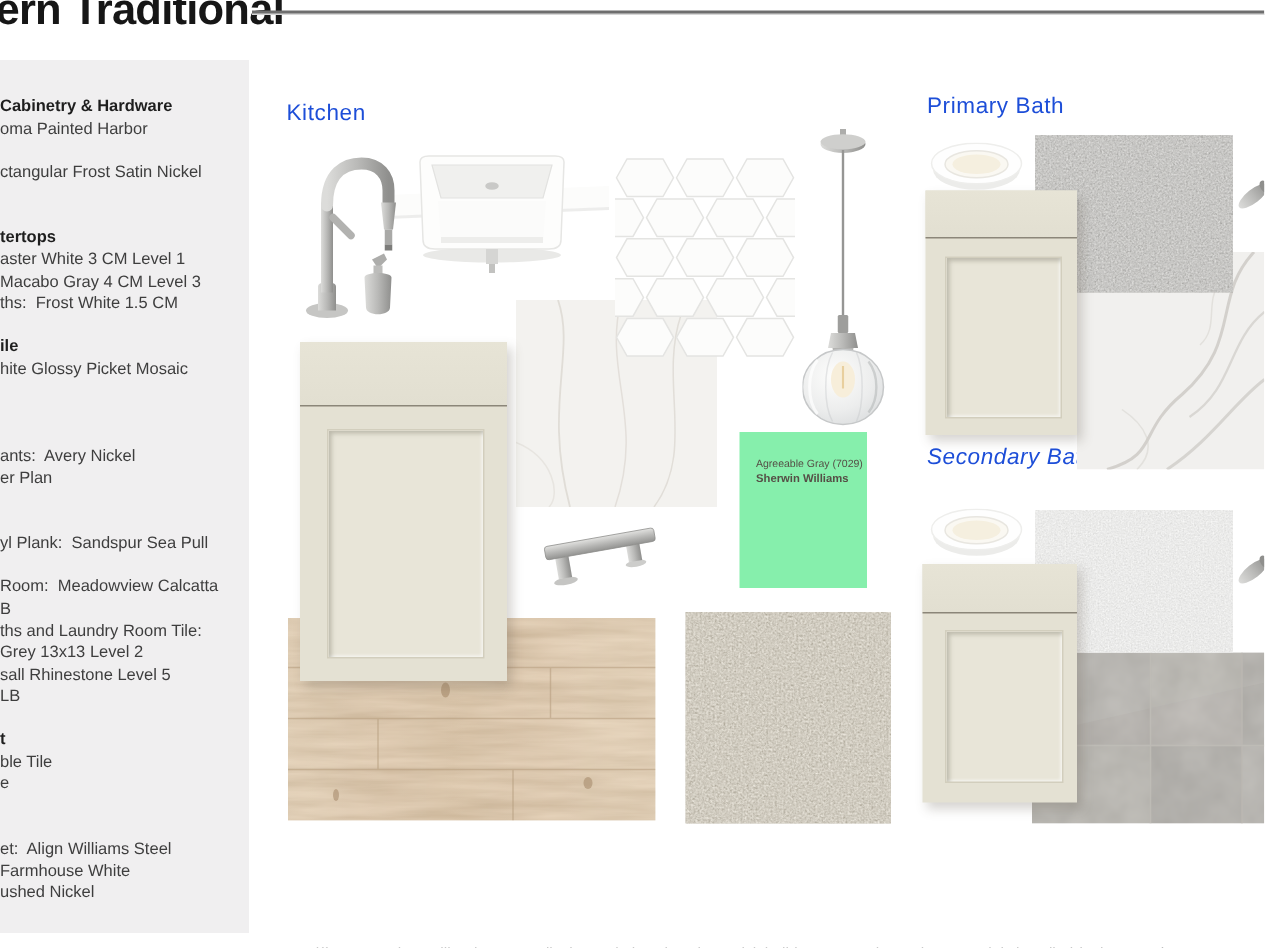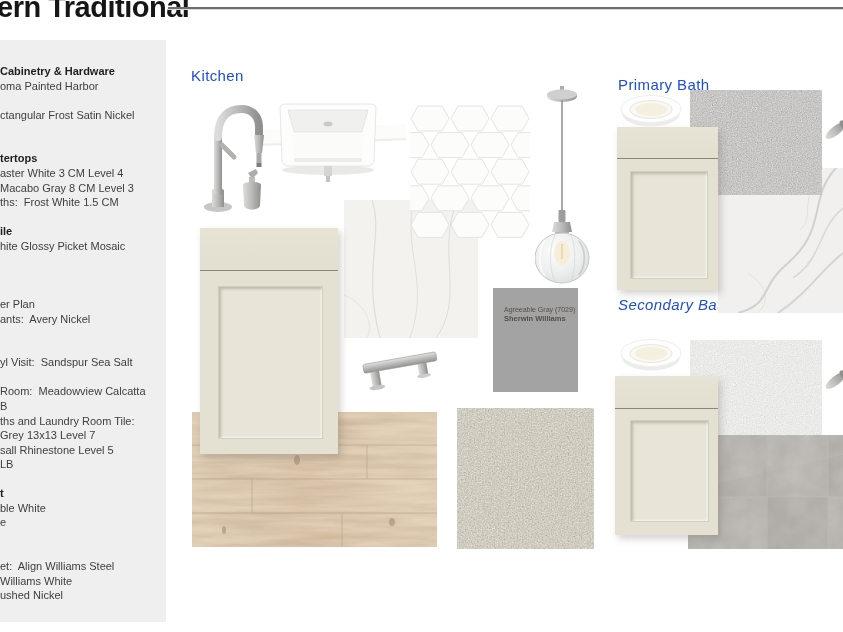--- a/index.html
+++ b/index.html
@@ -87,55 +87,55 @@
 
   <div class="abs sidebar">
     <div class="side-lines">
         <div class="side-line bold">Cabinetry &amp; Hardware</div>
         <div class="side-line">oma Painted Harbor</div>
         <div class="side-line">&nbsp;</div>
         <div class="side-line">ctangular Frost Satin Nickel</div>
         <div class="side-line">&nbsp;</div>
         <div class="side-line">&nbsp;</div>
         <div class="side-line bold">tertops</div>
-        <div class="side-line">aster White 3 CM Level 4</div>
-        <div class="side-line">Macabo Gray 8 CM Level 3</div>
+        <div class="side-line">aster White 3 CM Level 1</div>
+        <div class="side-line">Macabo Gray 4 CM Level 3</div>
         <div class="side-line">ths:  Frost White 1.5 CM</div>
         <div class="side-line">&nbsp;</div>
         <div class="side-line bold">ile</div>
         <div class="side-line">hite Glossy Picket Mosaic</div>
         <div class="side-line">&nbsp;</div>
         <div class="side-line">&nbsp;</div>
         <div class="side-line">&nbsp;</div>
+        <div class="side-line">ants:  Avery Nickel</div>
         <div class="side-line">er Plan</div>
-        <div class="side-line">ants:  Avery Nickel</div>
-        <div class="side-line">&nbsp;</div>
-        <div class="side-line">&nbsp;</div>
-        <div class="side-line">yl Visit:  Sandspur Sea Salt</div>
+        <div class="side-line">&nbsp;</div>
+        <div class="side-line">&nbsp;</div>
+        <div class="side-line">yl Plank:  Sandspur Sea Pull</div>
         <div class="side-line">&nbsp;</div>
         <div class="side-line">Room:  Meadowview Calcatta</div>
         <div class="side-line">B</div>
         <div class="side-line">ths and Laundry Room Tile:</div>
-        <div class="side-line">Grey 13x13 Level 7</div>
+        <div class="side-line">Grey 13x13 Level 2</div>
         <div class="side-line">sall Rhinestone Level 5</div>
         <div class="side-line">LB</div>
         <div class="side-line">&nbsp;</div>
         <div class="side-line bold">t</div>
-        <div class="side-line">ble White</div>
+        <div class="side-line">ble Tile</div>
         <div class="side-line">e</div>
         <div class="side-line">&nbsp;</div>
         <div class="side-line">&nbsp;</div>
         <div class="side-line">et:  Align Williams Steel</div>
-        <div class="side-line">Williams White</div>
+        <div class="side-line">Farmhouse White</div>
         <div class="side-line">ushed Nickel</div>
       </div>
   </div>
 
   <div class="abs sec-label" style="left:191px;top:67px;">Kitchen</div>
-  <div class="abs sec-label" style="left:618px;top:76px;">Primary Bath</div>
+  <div class="abs sec-label" style="left:618px;top:62px;">Primary Bath</div>
   <div class="abs sec-label" style="left:618px;top:296px;font-style:italic;">Secondary Baths</div>
 
   <div class="abs" style="left:344px;top:200px;">
     <svg width="134" height="138" viewBox="0 0 134 138">
       <rect width="134" height="138" fill="#f3f2ef"></rect>
       <path d="M28,0 C40,35 18,70 36,138" stroke="#dedad4" stroke-width="1.2" fill="none" opacity="0.9"></path>
       <path d="M70,0 C58,50 86,80 66,138" stroke="#e3dfda" stroke-width="1" fill="none"></path>
       <path d="M110,10 C95,55 120,100 92,138" stroke="#dcd8d2" stroke-width="1" fill="none" opacity="0.8"></path>
       <path d="M0,95 C25,105 30,130 22,138" stroke="#e0dcd6" stroke-width="1" fill="none" opacity="0.6"></path>
     </svg>
@@ -213,21 +213,21 @@
       <ellipse cx="27" cy="172" rx="27" ry="25" fill="url(#glass)" stroke="#c6c8c9"></ellipse>
       <ellipse cx="27" cy="167" rx="8" ry="12" fill="#f7eeda"></ellipse>
       <path d="M27,158 L27,173" stroke="#e8cf9e" stroke-width="1.4"></path>
       <path d="M10,154 C3,163 3,181 10,190" stroke="#ffffff" stroke-width="2" opacity="0.7" fill="none"></path>
       <path d="M44,155 C51,164 51,180 44,189" stroke="#aeb1b2" stroke-width="1.6" opacity="0.5" fill="none"></path>
       <path d="M20,149 C14,160 14,184 20,195" stroke="#c3c6c7" stroke-width="1" opacity="0.4" fill="none"></path>
       <path d="M36,149 C41,160 41,184 36,195" stroke="#c3c6c7" stroke-width="1" opacity="0.4" fill="none"></path>
     </svg>
   </div>
 
-  <div class="abs paint" style="left: 493px; top: 288px; background: #a3a3a3;">
+  <div class="abs paint" style="left: 493px; top: 288px; background: #86efac;">
     <div class="paint-text">
       <div>Agreeable Gray (7029)</div>
       <div class="b">Sherwin Williams</div>
     </div>
   </div>
 
   <div class="abs" style="left:192px;top:412px;">
     <svg width="245" height="135" viewBox="0 0 245 135">
       <rect width="245" height="135" fill="url(#woodG)"></rect>
       <rect width="245" height="135" filter="url(#grain)" opacity="0.45"></rect>

